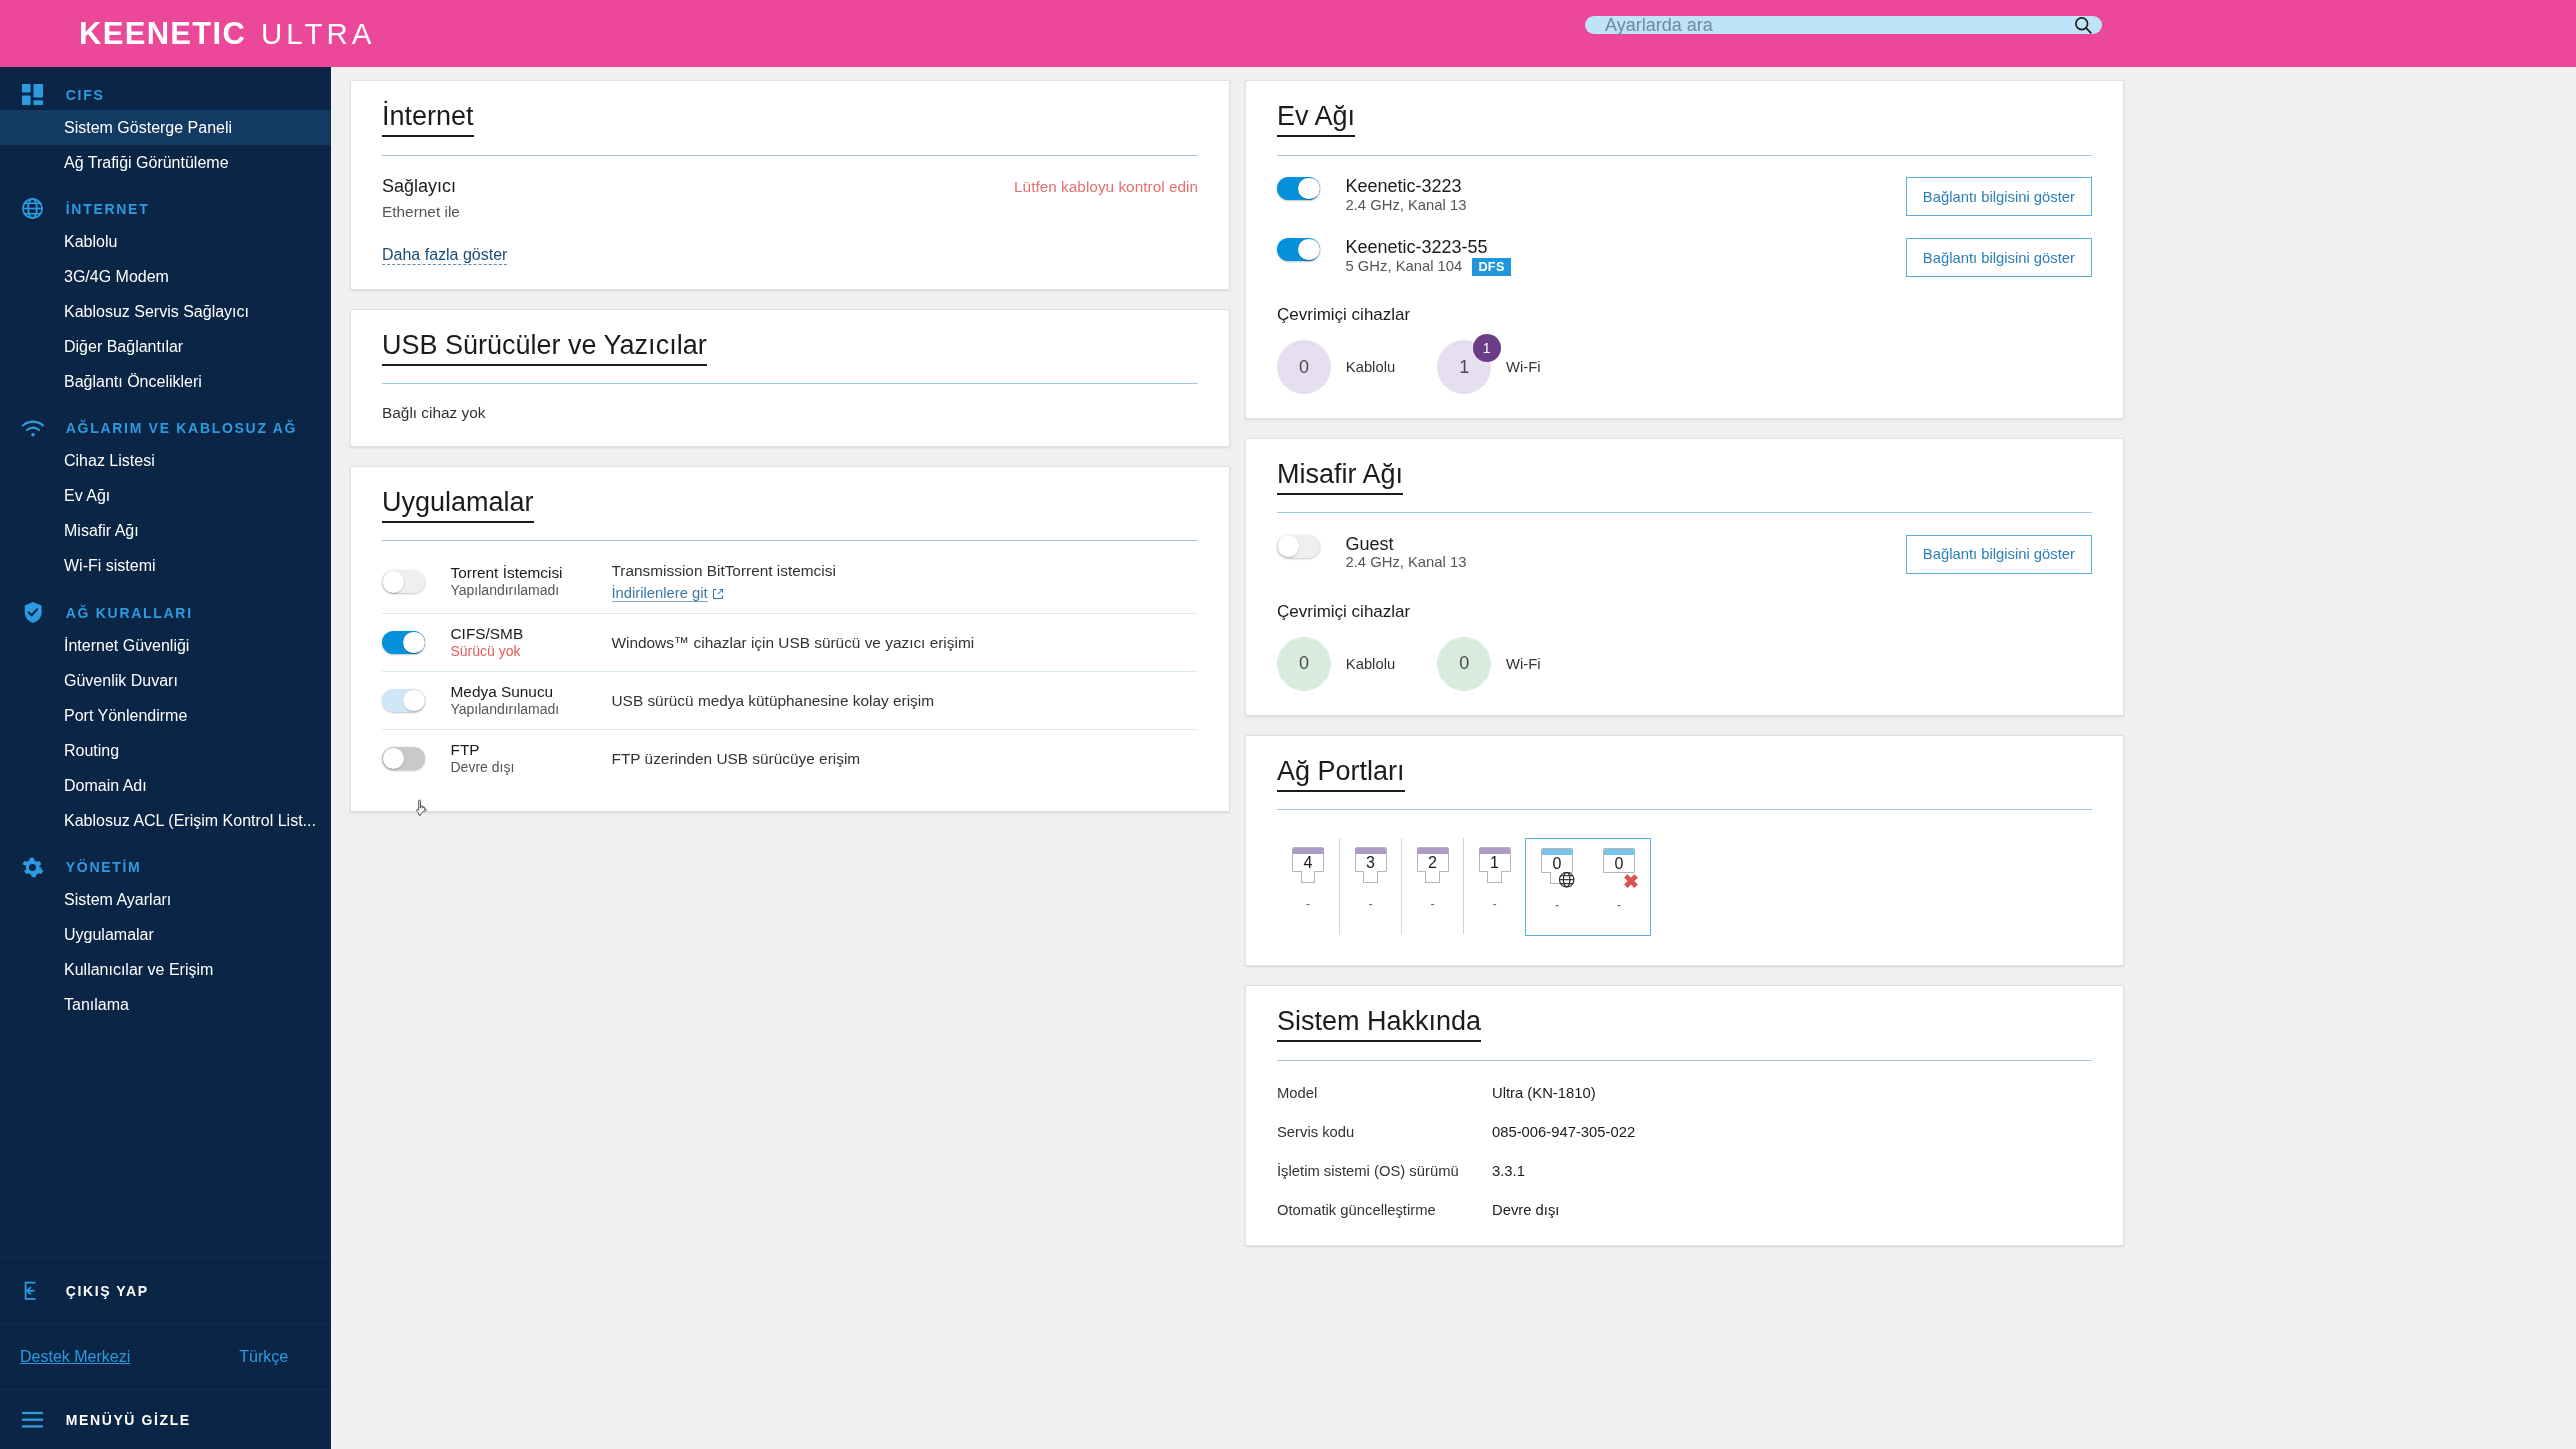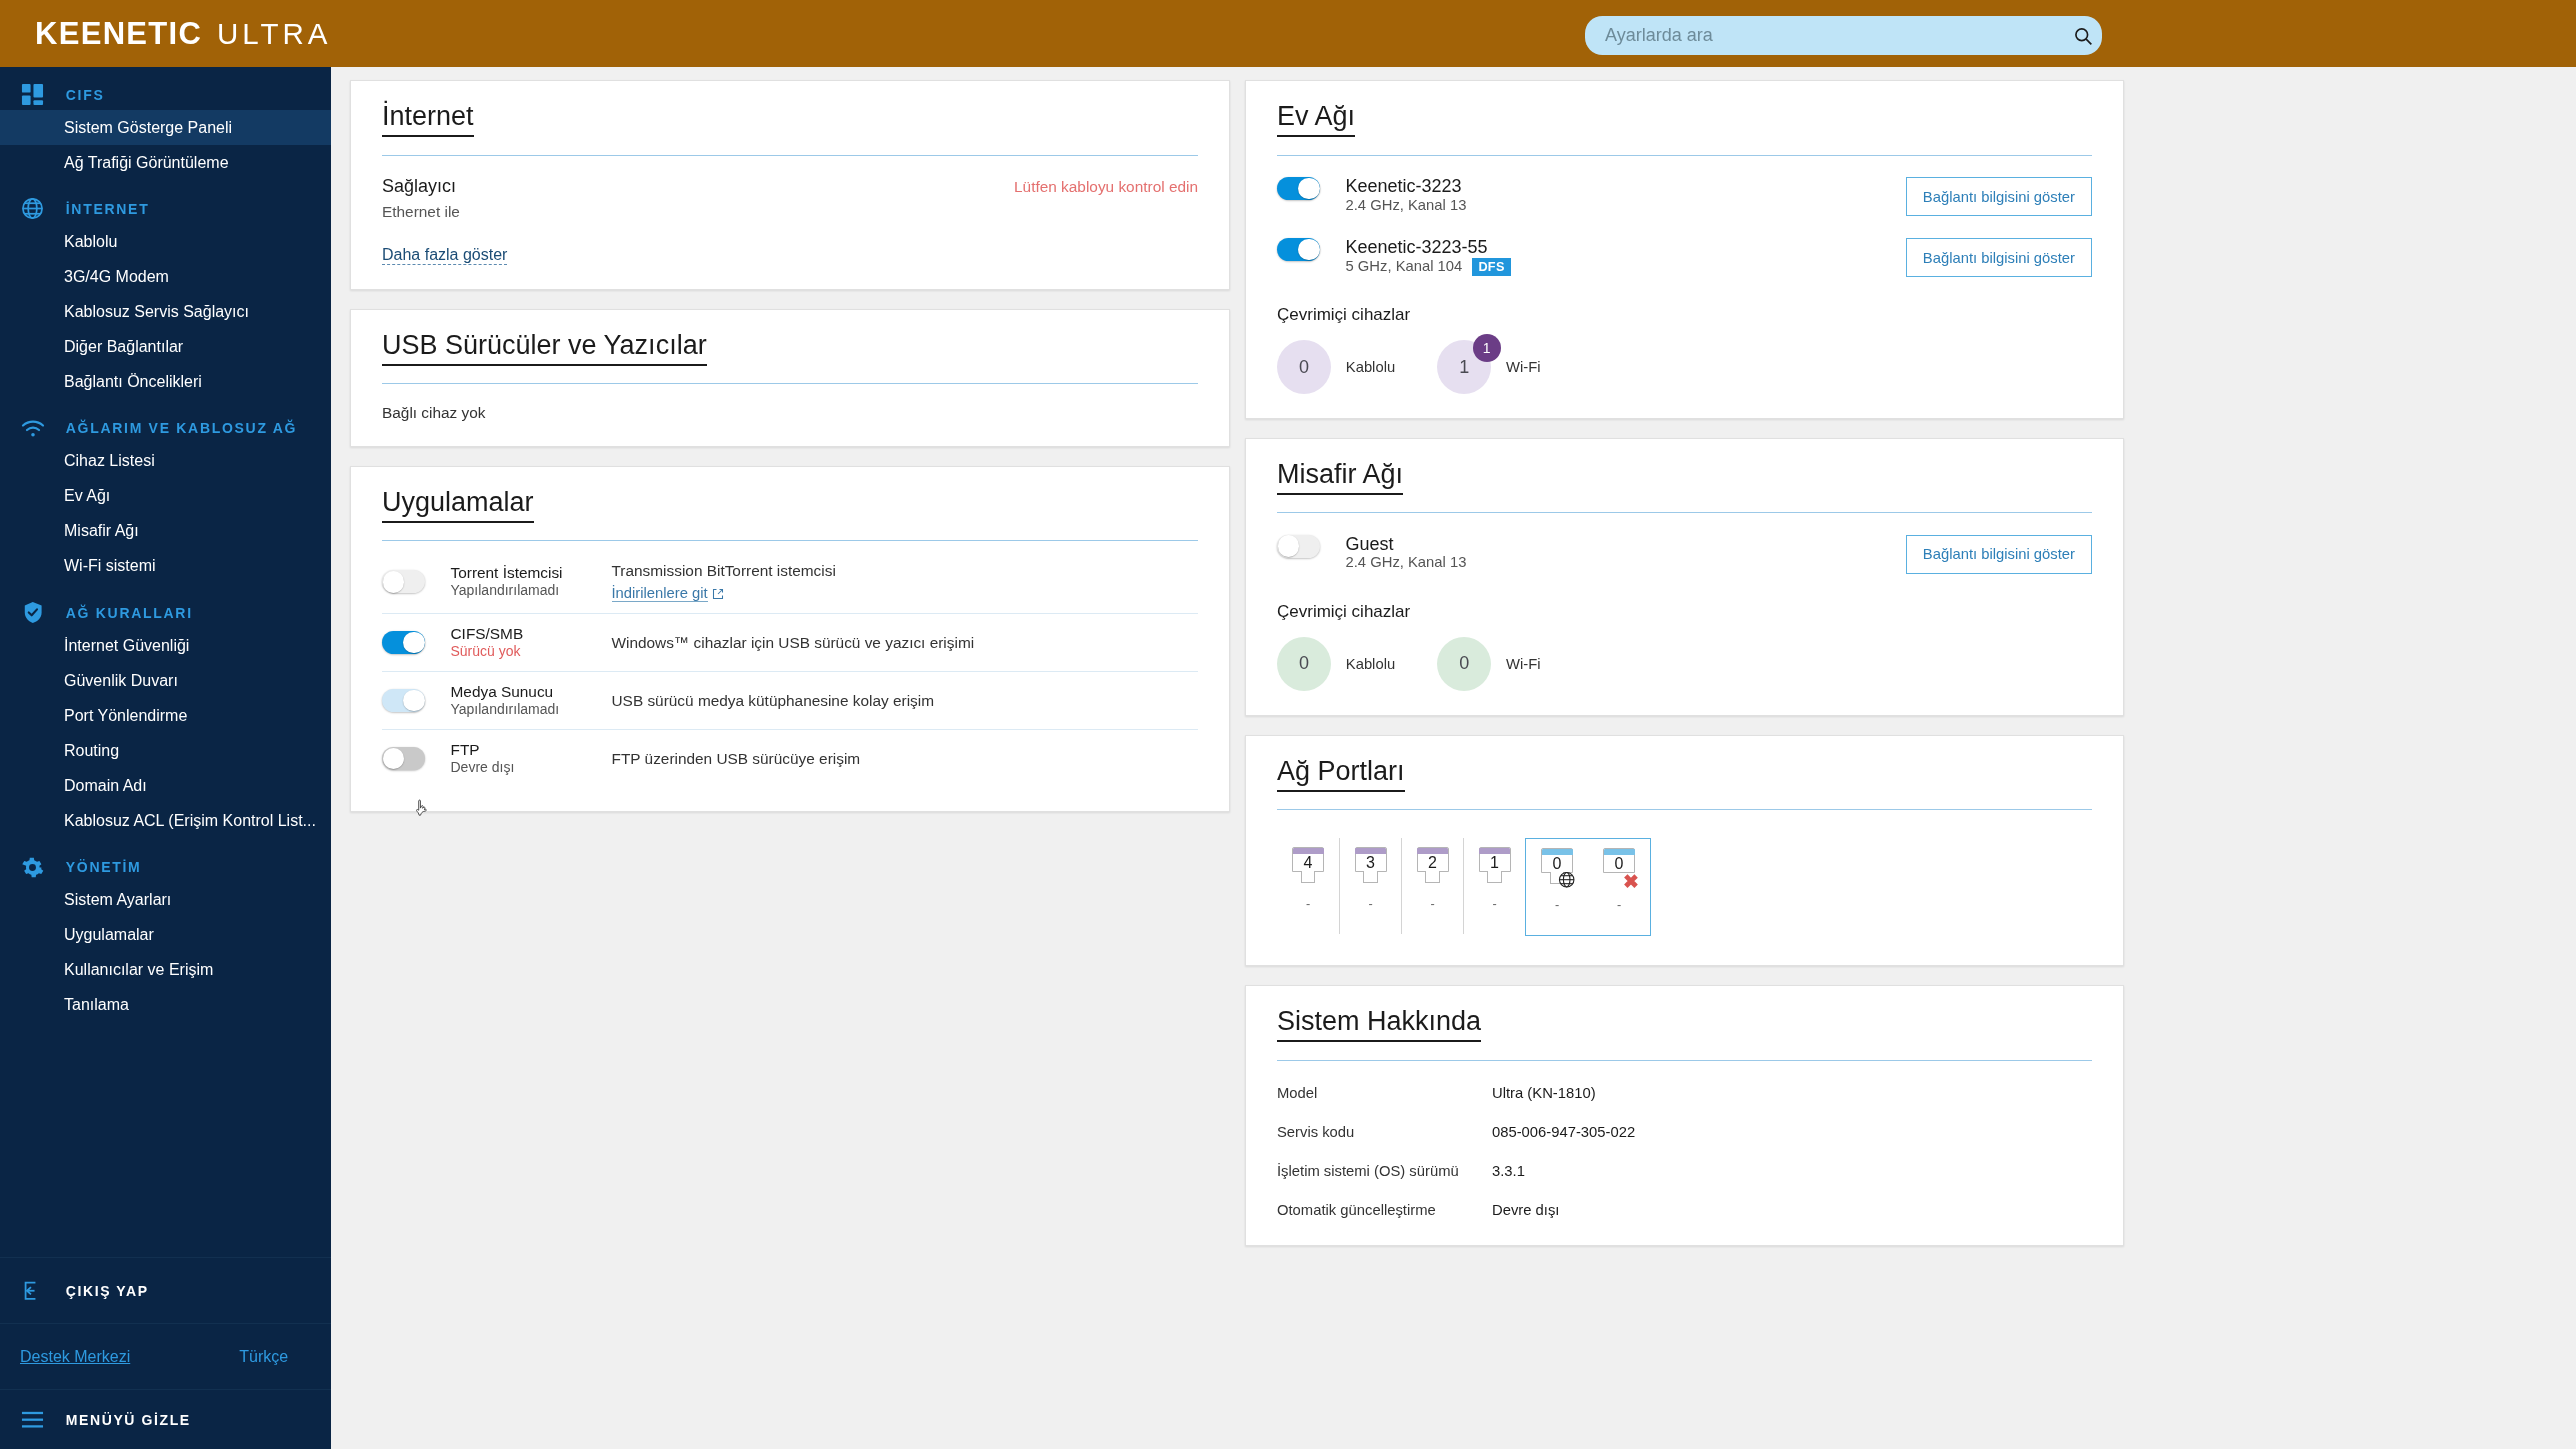--- a/index.html
+++ b/index.html
@@ -7,36 +7,36 @@
     width: 2576px; height: 1449px;
     background: #f0f0f0;
     font-family: "Liberation Sans", sans-serif;
     overflow: hidden;
   }
 
   
   #header {
     position: absolute; top: 0; left: 0;
     width: 2576px; height: 67px;
-    background: #a16207;
-    display: flex; align-items: center;
+    background: #ec4899;
+    display: flex; align-items: center; padding-left: 44px;
   }
   #logo {
     margin-left: 35px;
     font-size: 31px;
     letter-spacing: 0.7px;
     white-space: nowrap;
     line-height: 1;
   }
   #logo .brand { color: #ffffff; font-weight: 700; letter-spacing: 1.3px; }
   #logo .model { color: #ffffff; font-weight: 300; letter-spacing: 4px; margin-left: 14.8px; font-size: 29.5px; }
 
   #search-wrap {
     position: absolute; left: 1585px; top: 16px;
-    width: 517px; height: 39px;
+    width: 517px; height: 18px;
     background: #bfe4f7;
     border-radius: 17.4px;
     display: flex; align-items: center;
   }
   #search-input {
     flex: 1;
     border: none; outline: none; background: transparent;
     font-family: "Liberation Sans", sans-serif;
     font-size: 18px; color: #1e3a4a;
     padding-left: 20px;

